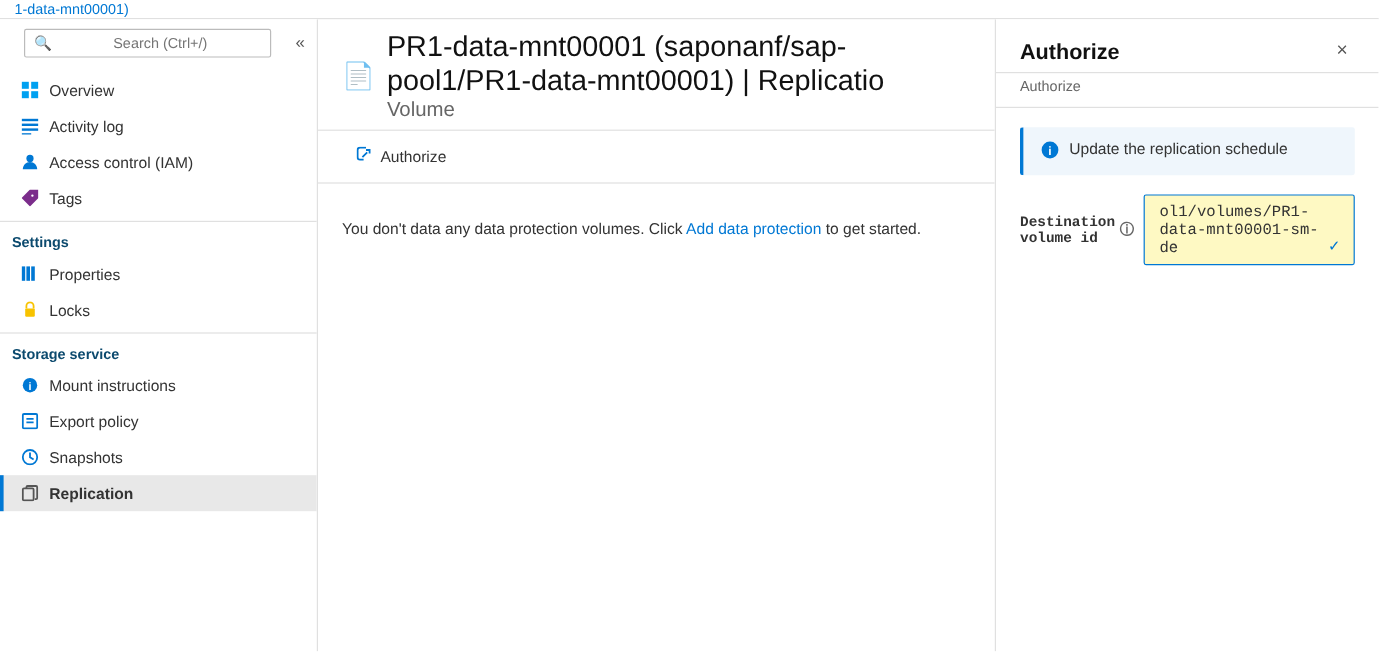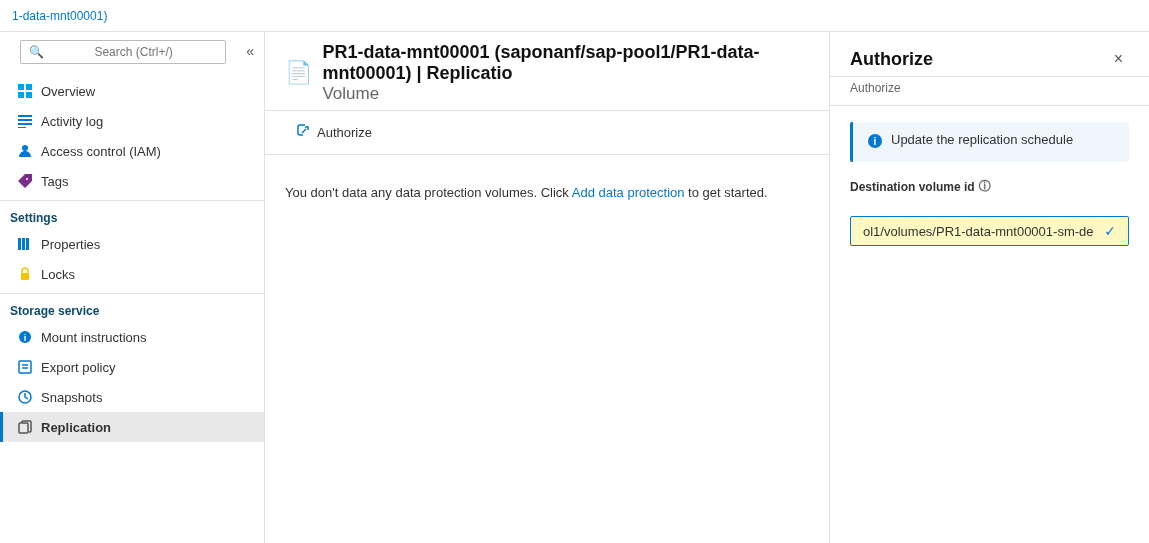--- a/index.html
+++ b/index.html
@@ -4,21 +4,21 @@
   <style>
     * { box-sizing: border-box; margin: 0; padding: 0; }
     body { font-family: 'Segoe UI', Arial, sans-serif; font-size: 13px; color: #333; background: #fff; display: flex; flex-direction: column; height: 543px; overflow: hidden; }
 
     .breadcrumb-bar {
       background: #fff;
       padding: 4px 12px;
       font-size: 12px;
       color: #0078d4;
       border-bottom: 1px solid #e0e0e0;
-      height: 32px;
+      height: 16px;
       display: flex;
       align-items: center;
     }
 
     .main-layout {
       display: flex;
       flex: 1;
       overflow: hidden;
     }
 
@@ -118,22 +118,22 @@
       border-bottom: 1px solid #e0e0e0;
     }
 
     .page-title-row {
       display: flex;
       align-items: center;
       gap: 10px;
     }
 
     .page-title {
-      font-size: 18px;
-      font-weight: 700;
+      font-size: 24px;
+      font-weight: 400;
       color: #111;
     }
 
     .page-subtitle {
       font-size: 17px;
       color: #666;
     }
 
     .toolbar {
       display: flex;
@@ -234,22 +234,22 @@
 
     .info-box .info-icon {
       color: #0078d4;
       font-size: 14px;
       margin-top: 1px;
       flex-shrink: 0;
     }
 
     .field-group {
       display: flex;
-      flex-direction: column;
-      gap: 21px;
+      gap: 8px;
+      font-family: Liberation Mono, monospace;
     }
 
     .field-label {
       font-size: 12px;
       font-weight: 600;
       color: #333;
       display: flex;
       align-items: center;
       gap: 4px;
     }

